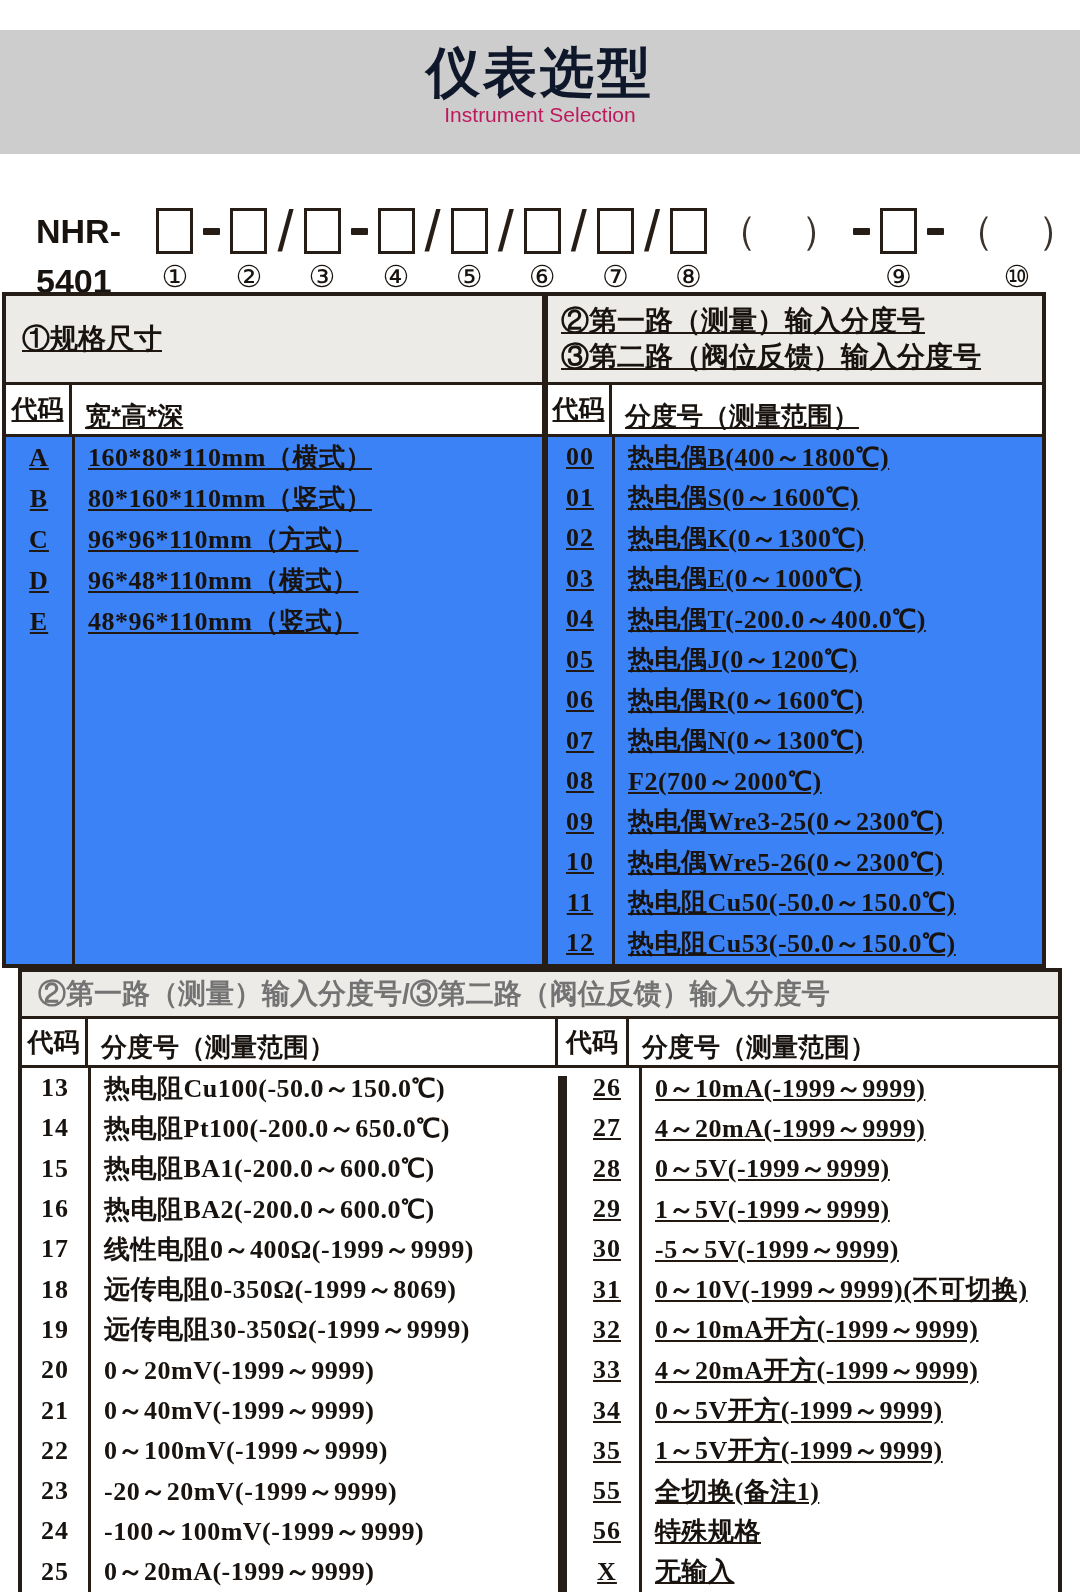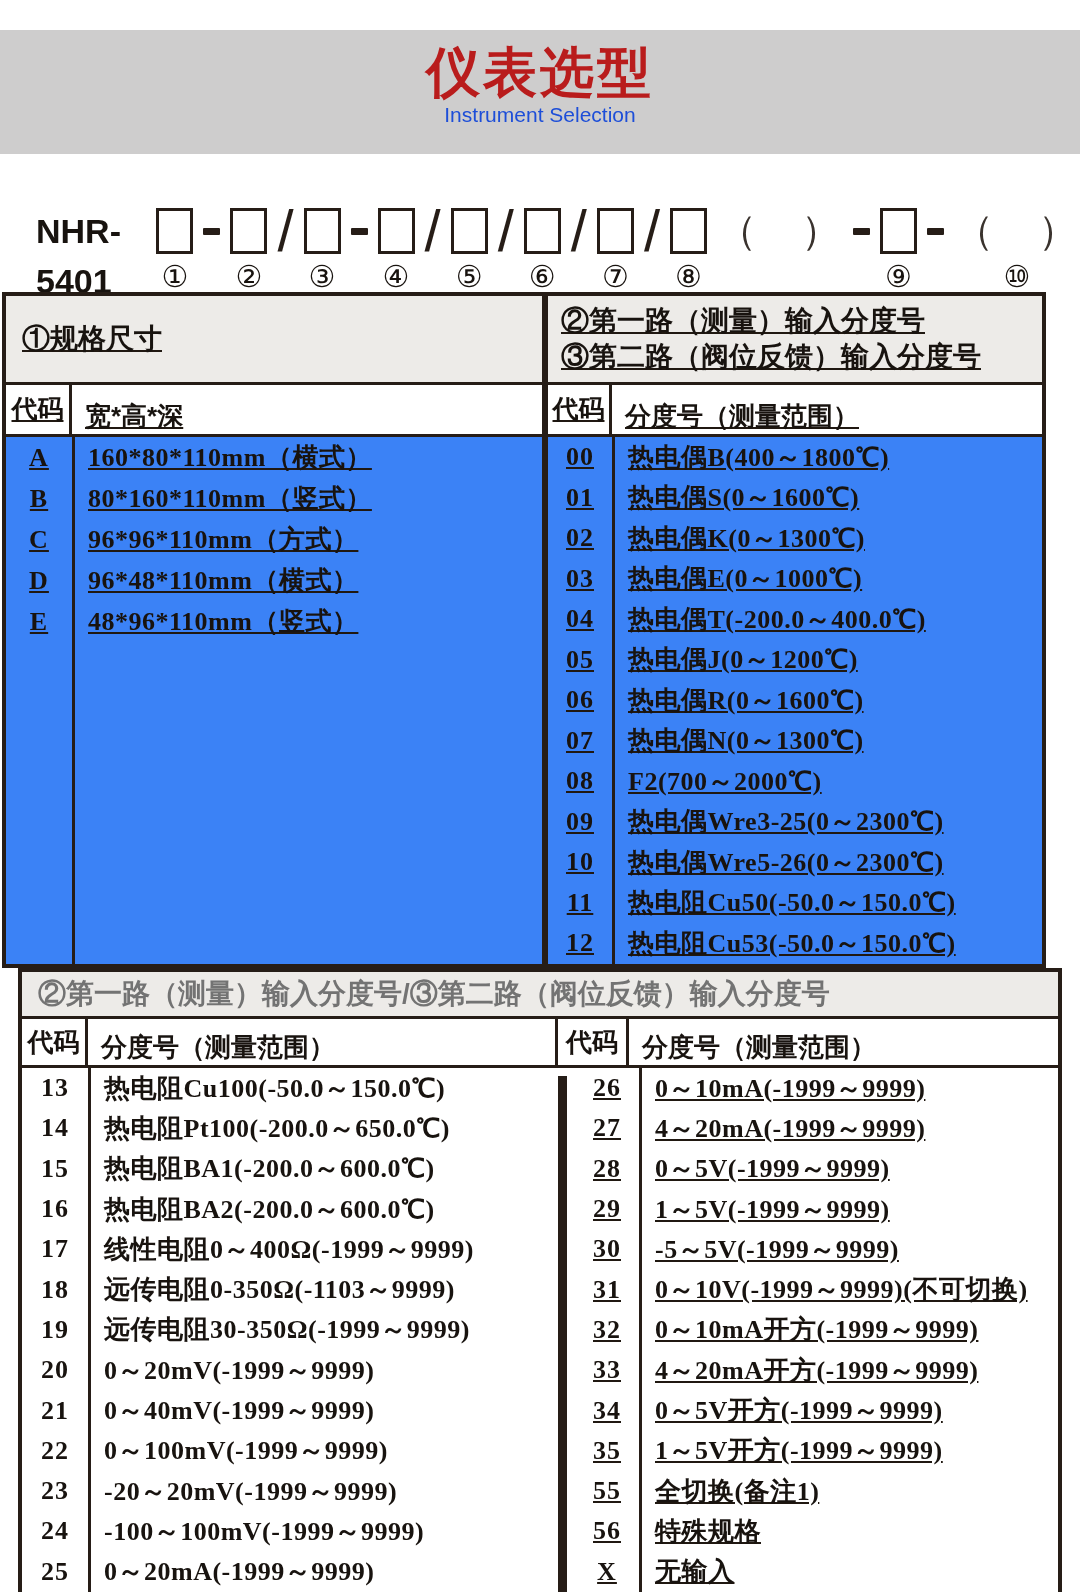--- a/index.html
+++ b/index.html
@@ -7,22 +7,22 @@
     --band:#cecdcd;
     --cellgray:#edebe8;
     --txt:#201811;
   }
   *{box-sizing:border-box;margin:0;padding:0;}
   html,body{background:#ffffff;}
   #page{position:relative;width:1080px;height:1592px;background:#ffffff;overflow:hidden;color:var(--txt);}
 
   
   .title-band{position:absolute;left:0;top:30px;width:1080px;height:124px;background:var(--band);text-align:center;}
-  .title{font:700 54px/60px "Liberation Sans",sans-serif;letter-spacing:3px;color:#b91c1c;margin-top:12px;}
-  .subtitle{font:400 21px/24px "Liberation Sans",sans-serif;color:#1d4ed8;margin-top:1px;}
+  .title{font:700 54px/60px "Liberation Sans",sans-serif;letter-spacing:3px;color:#0f172a;margin-top:12px;}
+  .subtitle{font:400 21px/24px "Liberation Sans",sans-serif;color:#be185d;margin-top:1px;}
 
   
   .model-row{position:absolute;left:36px;top:206px;display:flex;align-items:flex-start;}
   .model-prefix{font:700 34px/50px "Liberation Sans",sans-serif;letter-spacing:0;margin-right:22px;color:#18130f;}
   .segs{display:flex;gap:10px;}
   .seg{display:flex;flex-direction:column;align-items:center;}
   .slot{height:50px;display:flex;align-items:center;justify-content:center;}
   .boxsq{width:37px;height:46px;border:3px solid var(--ink);background:#fff;}
   .slot.dash .dashbar{width:17px;height:7px;background:var(--ink);border-radius:1px;}
   .slot.slash{font:400 58px/50px "Liberation Sans",sans-serif;color:var(--ink);}
@@ -332,21 +332,21 @@
           <div class="trow">
             <span class="tcode">16</span>
             <span class="tval">热电阻BA2(-200.0～600.0℃)</span>
           </div>
           <div class="trow">
             <span class="tcode">17</span>
             <span class="tval">线性电阻0～400Ω(-1999～9999)</span>
           </div>
           <div class="trow">
             <span class="tcode">18</span>
-            <span class="tval">远传电阻0-350Ω(-1103～9999)</span>
+            <span class="tval">远传电阻0-350Ω(-1999～8069)</span>
           </div>
           <div class="trow">
             <span class="tcode">19</span>
             <span class="tval">远传电阻30-350Ω(-1999～9999)</span>
           </div>
           <div class="trow">
             <span class="tcode">20</span>
             <span class="tval">0～20mV(-1999～9999)</span>
           </div>
           <div class="trow">

